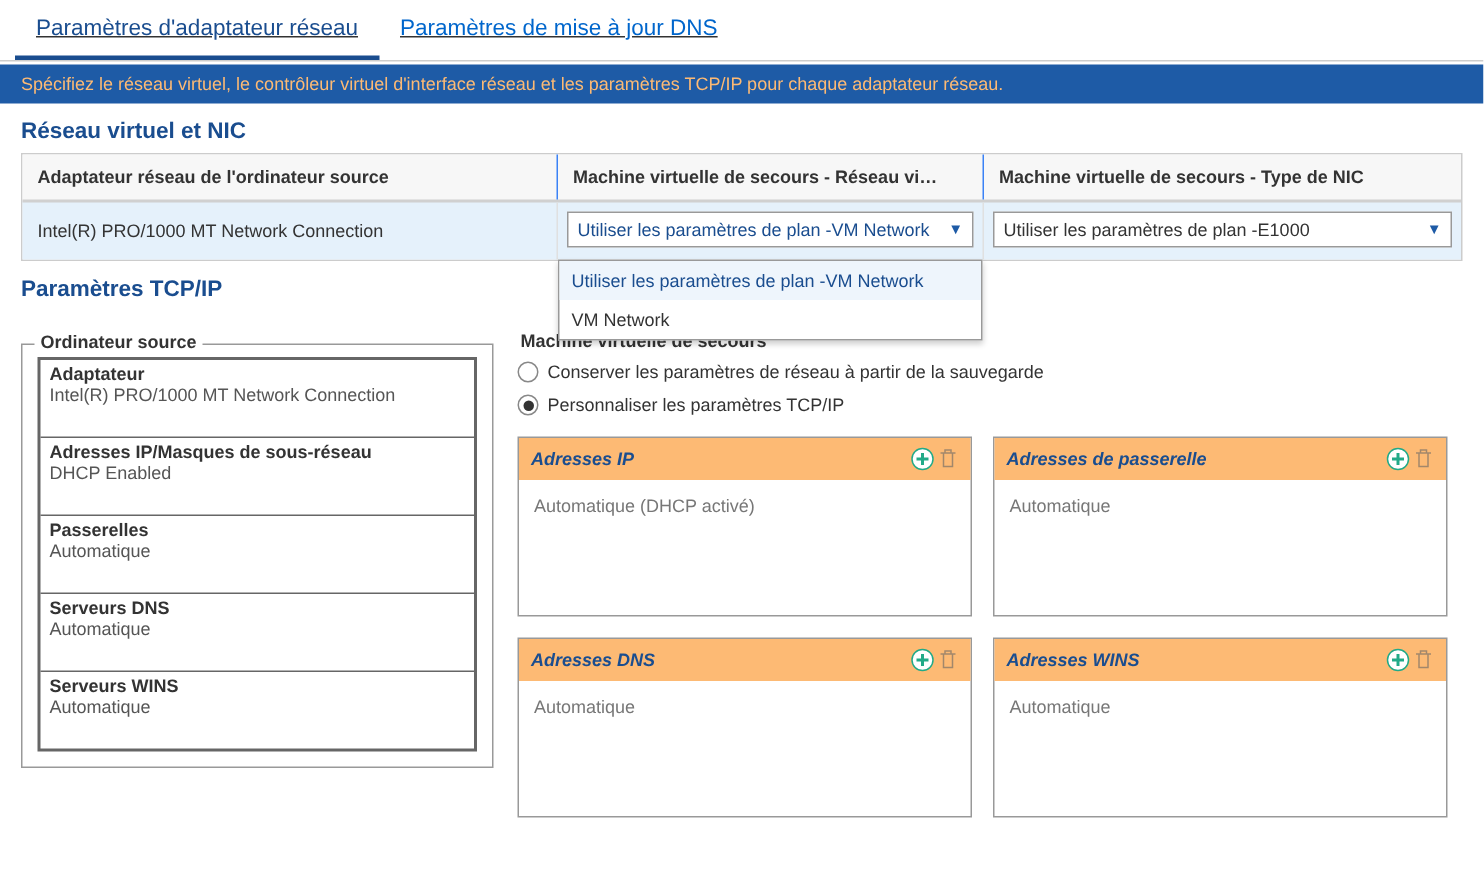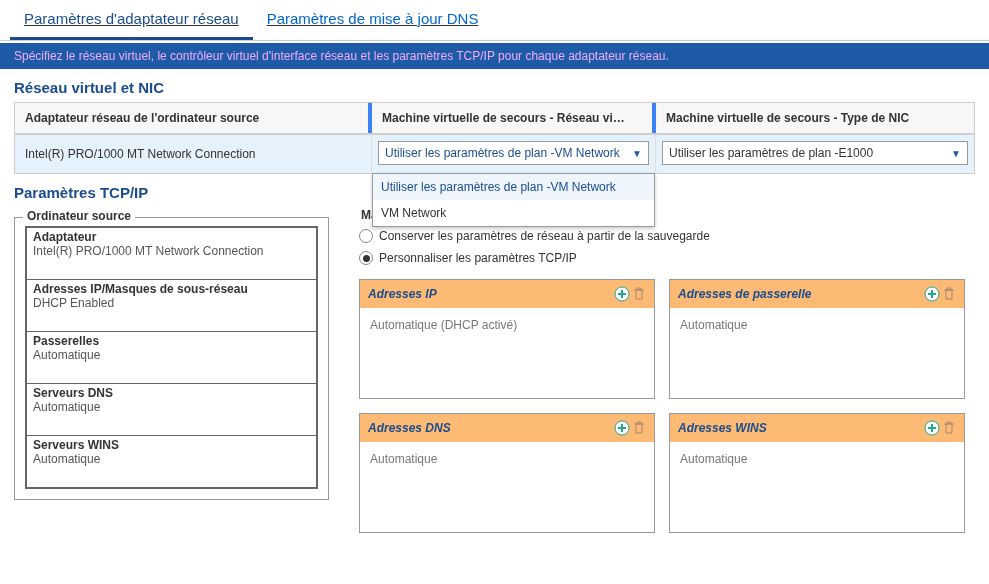--- a/index.html
+++ b/index.html
@@ -1,38 +1,38 @@
 <!DOCTYPE html>
 <html><head>
 <meta charset="utf-8">
 <style>
 * { box-sizing: border-box; margin: 0; padding: 0; }
 body { font-family: Arial, sans-serif; font-size: 12px; color: #333; background: #fff; width: 989px; }
 .tabs { display: flex; border-bottom: 1px solid #ccc; padding: 0 10px; margin-bottom: 2px; text-decoration: underline;}
 .tab { padding: 10px 14px; color: #0066cc; font-size: 15px; cursor: pointer; }
 .tab.active { font-weight: 500; color: #1a4d8f; border-bottom: 3px solid #1a4d8f; }
-.blue-bar { background: #1e5ba6; color: #f0abfc; padding: 6px 14px; font-size: 12px; }
+.blue-bar { background: #1e5ba6; color: #fdba74; padding: 6px 14px; font-size: 12px; }
 .section-title { color: #1a4d8f; font-weight: bold; padding: 10px 14px 6px; font-size: 15px; }
 .table-wrap { margin: 0 14px; border: 1px solid #ccc; position: relative; }
 .thead { display: flex; background: #f7f7f7; border-bottom: 1px solid #d0d0d0; }
-.th { padding: 8px 10px; font-weight: bold; color: #333; border-right: 4px solid #3b82f6; font-size: 12px;}
+.th { padding: 8px 10px; font-weight: bold; color: #333; border-right: 1px solid #3b82f6; font-size: 12px;}
 .th:last-child { border-right: none; }
 .col1 { flex: 0 0 357px; }
 .col2 { flex: 0 0 284px; position: relative; }
 .col3 { flex: 1; }
 .trow { display: flex; background: #e5f1fb; border-top: 1px solid #d0d0d0; }
 .td { padding: 12px 10px; border-right: 1px solid #e0e0e0; }
 .td:last-child { border-right: none; }
 .select-box { background: #fff; border: 1px solid #999; padding: 4px 6px; display: flex; justify-content: space-between; align-items: center; cursor: pointer; font-size: 12px; color: #1a4d8f; height: 24px;}
 .select-box.dark { color: #333; }
 .caret { color: #1e5ba6; font-size: 10px; margin-left: 4px;}
 .dropdown { position: absolute; top: 100%; left: 0; right: 0; background: #fff; border: 1px solid #999; box-shadow: 0 2px 4px rgba(0,0,0,0.2); z-index: 10; }
 .dd-item { padding: 6px 8px; cursor: pointer; font-size: 12px; }
 .dd-item.sel { background: #eef5fc; color: #1a4d8f; }
-.tcpip-row { display: flex; padding: 0 14px 14px; gap: 20px; align-items: flex-start;}
+.tcpip-row { display: flex; padding: 0 14px 14px; gap: 6px; align-items: flex-start; margin-top: 12px;}
 .fieldset { border: 1px solid #999; padding: 8px 10px 10px; position: relative; margin-top: 10px;}
 .fieldset > .legend { position: absolute; top: -9px; left: 8px; background: #fff; padding: 0 4px; font-weight: bold; font-size: 12px;}
 .src-col { flex: 0 0 315px; }
 .vm-col { flex: 1; }
 .src-table { border: 2px solid #666; }
 .src-row { border-bottom: 1px solid #666; padding: 2px 6px 21px; }
 .src-row:last-child{border-bottom:none;}
 .src-label { font-weight: bold; font-size: 12px; }
 .src-val { color: #555; font-size: 12px; }
 .radio-row { display: flex; align-items: center; gap: 6px; padding: 2px 0 6px; cursor: pointer; }

